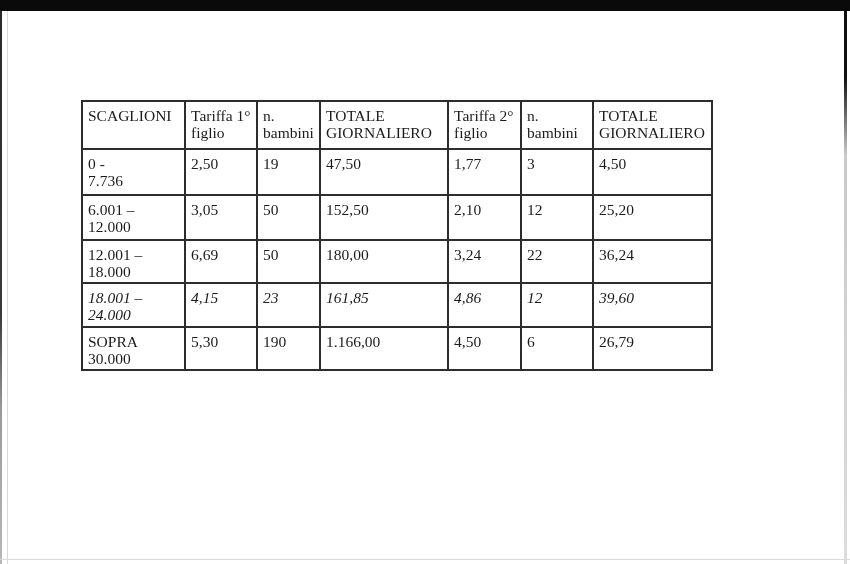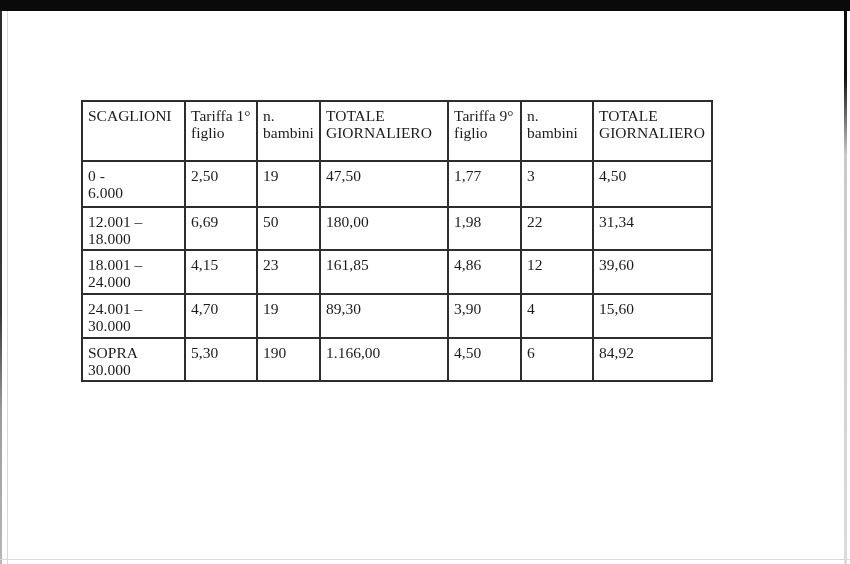--- a/index.html
+++ b/index.html
@@ -58,25 +58,25 @@
     vertical-align: top;
     font-family: "Liberation Serif", serif;
     font-size: 15.5px;
     line-height: 17px;
     font-weight: normal;
     color: #1b1b1b;
     text-align: left;
     padding: 5px 4px 2px 5px;
     overflow: hidden;
   }
-  tr.hdr    { height: 60px; }
+  tr.hdr    { height: 48px; }
   tr.r0     { height: 46px; }
   tr.r1     { height: 45px; }
   tr.r2     { height: 43px; }
-  tr.r3     { height: 44px; }
+  tr.r3     { height: 44px; font-style: italic; }
   tr.r4     { height: 44px; }
   tr.r5     { height: 38px; }
   td.c-center { text-align: center; margin-top: 46px; }
   td.c-right  { text-align: right; padding-right: 6px; }
 </style>
 </head>
 <body>
 
 <div class="top-bar"></div>
 <div class="left-strip"></div>
@@ -106,88 +106,88 @@
       </th>
       <th>
         <div>n.</div>
         <div>bambini</div>
       </th>
       <th>
         <div>TOTALE</div>
         <div>GIORNALIERO</div>
       </th>
       <th>
-        <div>Tariffa 9°</div>
+        <div>Tariffa 2°</div>
         <div>figlio</div>
       </th>
       <th>
         <div>n.</div>
         <div>bambini</div>
       </th>
       <th>
         <div>TOTALE</div>
         <div>GIORNALIERO</div>
       </th>
     </tr>
   </thead>
   <tbody>
     <tr class="r0">
       <td>
         <div>0 -</div>
-        <div>6.000</div>
+        <div>7.736</div>
       </td>
       <td class="c-center">2,50</td>
       <td class="c-center">19</td>
       <td class="c-right">47,50</td>
       <td class="c-center">1,77</td>
       <td class="c-center">3</td>
       <td class="c-right">4,50</td>
+    </tr>
+    <tr class="r1">
+      <td>
+        <div>6.001 –</div>
+        <div>12.000</div>
+      </td>
+      <td class="c-center">3,05</td>
+      <td class="c-center">50</td>
+      <td class="c-right">152,50</td>
+      <td class="c-center">2,10</td>
+      <td class="c-center">12</td>
+      <td class="c-right">25,20</td>
     </tr>
     <tr class="r2">
       <td>
         <div>12.001 –</div>
         <div>18.000</div>
       </td>
       <td class="c-center">6,69</td>
       <td class="c-center">50</td>
       <td class="c-right">180,00</td>
-      <td class="c-center">1,98</td>
+      <td class="c-center">3,24</td>
       <td class="c-center">22</td>
-      <td class="c-right">31,34</td>
+      <td class="c-right">36,24</td>
     </tr>
     <tr class="r3">
       <td>
         <div>18.001 –</div>
         <div>24.000</div>
       </td>
       <td class="c-center">4,15</td>
       <td class="c-center">23</td>
       <td class="c-right">161,85</td>
       <td class="c-center">4,86</td>
       <td class="c-center">12</td>
       <td class="c-right">39,60</td>
     </tr>
-    <tr class="r4">
-      <td>
-        <div>24.001 –</div>
-        <div>30.000</div>
-      </td>
-      <td class="c-center">4,70</td>
-      <td class="c-center">19</td>
-      <td class="c-right">89,30</td>
-      <td class="c-center">3,90</td>
-      <td class="c-center">4</td>
-      <td class="c-right">15,60</td>
-    </tr>
     <tr class="r5">
       <td>
         <div>SOPRA</div>
         <div>30.000</div>
       </td>
       <td class="c-center">5,30</td>
       <td class="c-center">190</td>
       <td class="c-right">1.166,00</td>
       <td class="c-center">4,50</td>
       <td class="c-center">6</td>
-      <td class="c-right">84,92</td>
+      <td class="c-right">26,79</td>
     </tr>
   </tbody>
 </table>
 
 </body></html>

